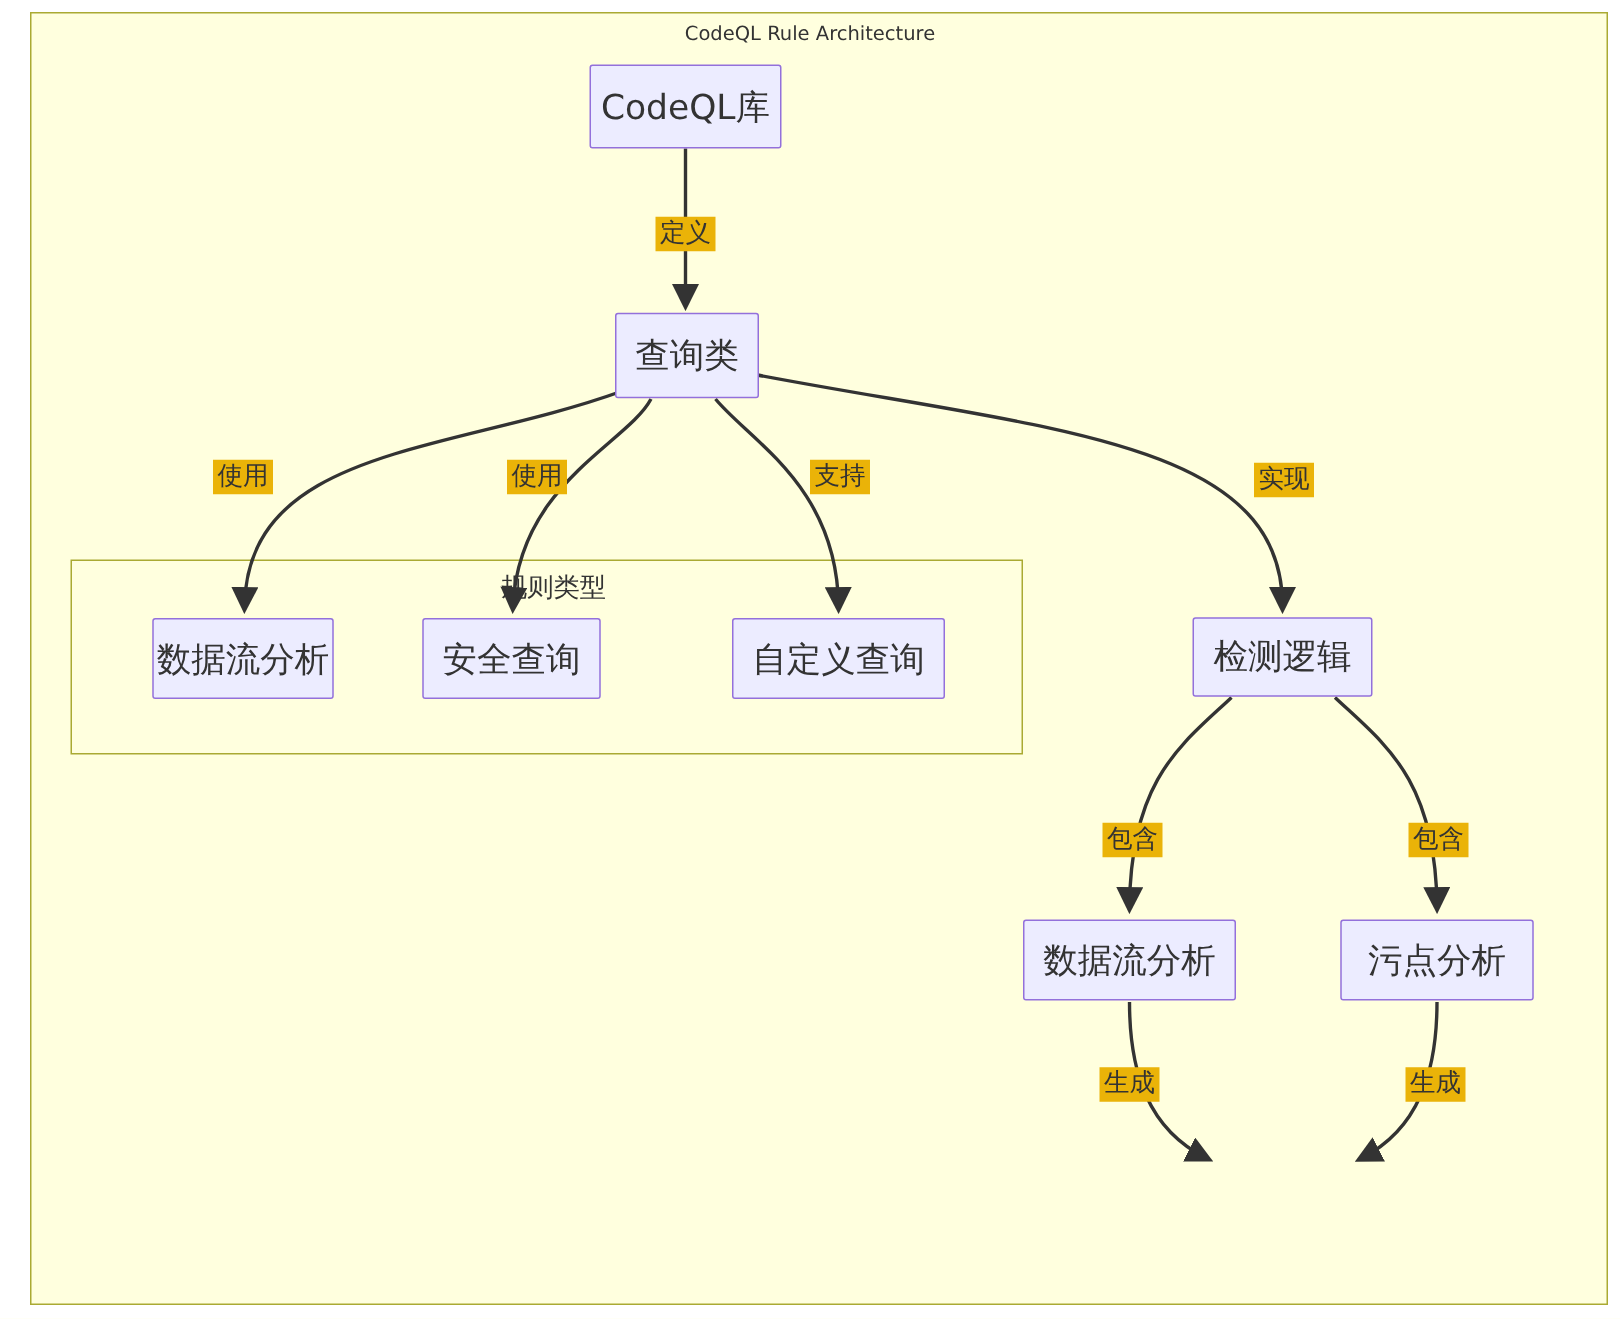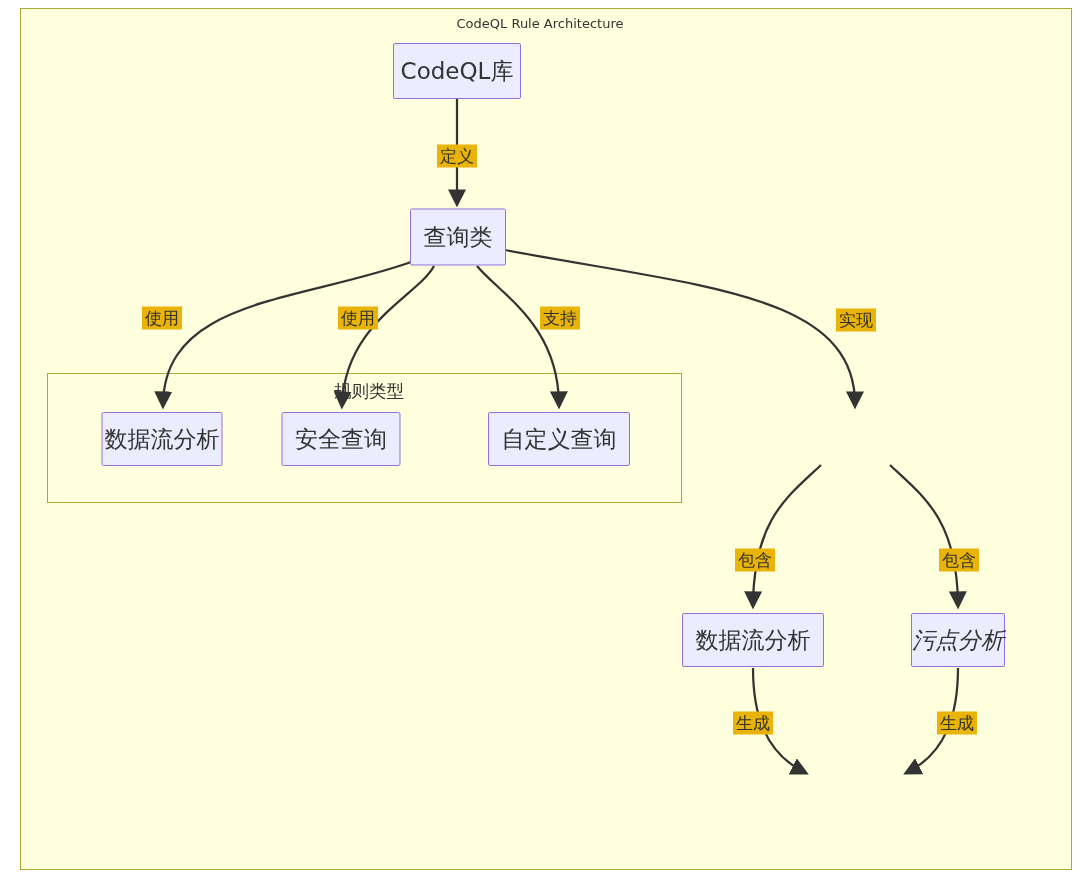--- a/index.html
+++ b/index.html
@@ -36,21 +36,21 @@
     white-space:nowrap;color:#333333;
   }
   
   .n1{left:457px;top:71px;width:128px;height:56px;}
   .n2{left:458px;top:237px;width:96px;height:57px;}
   .n3{left:162px;top:439px;width:121px;height:54px;}
   .n4{left:341px;top:439px;width:119px;height:54px;}
   .n5{left:559px;top:439px;width:142px;height:54px;}
   .n6{left:855px;top:438px;width:120px;height:53px;}
   .n7{left:753px;top:640px;width:142px;height:54px;}
-  .n8{left:958px;top:640px;width:94px;height:54px;font-style:italic;}
+  .n8{left:958px;top:640px;width:129px;height:54px;}
   .n9{left:856px;top:805px;width:132px;height:56px;}
   
   .l1{left:457px;top:156px;}
   .l2{left:162px;top:318px;}
   .l3{left:358px;top:318px;}
   .l4{left:560px;top:318px;}
   .l5{left:856px;top:320px;}
   .l6{left:755px;top:560px;}
   .l7{left:959px;top:560px;}
   .l8{left:753px;top:723px;}
@@ -95,16 +95,17 @@
   <div class="elabel l6">包含</div>
   <div class="elabel l7">包含</div>
   <div class="elabel l8">生成</div>
   <div class="elabel l9">生成</div>
 
   <div class="node n1">CodeQL库</div>
   <div class="node n2">查询类</div>
   <div class="node n3">数据流分析</div>
   <div class="node n4">安全查询</div>
   <div class="node n5">自定义查询</div>
+  <div class="node n6">检测逻辑</div>
   <div class="node n7">数据流分析</div>
   <div class="node n8">污点分析</div>
 
 </div>
 
 </body></html>

